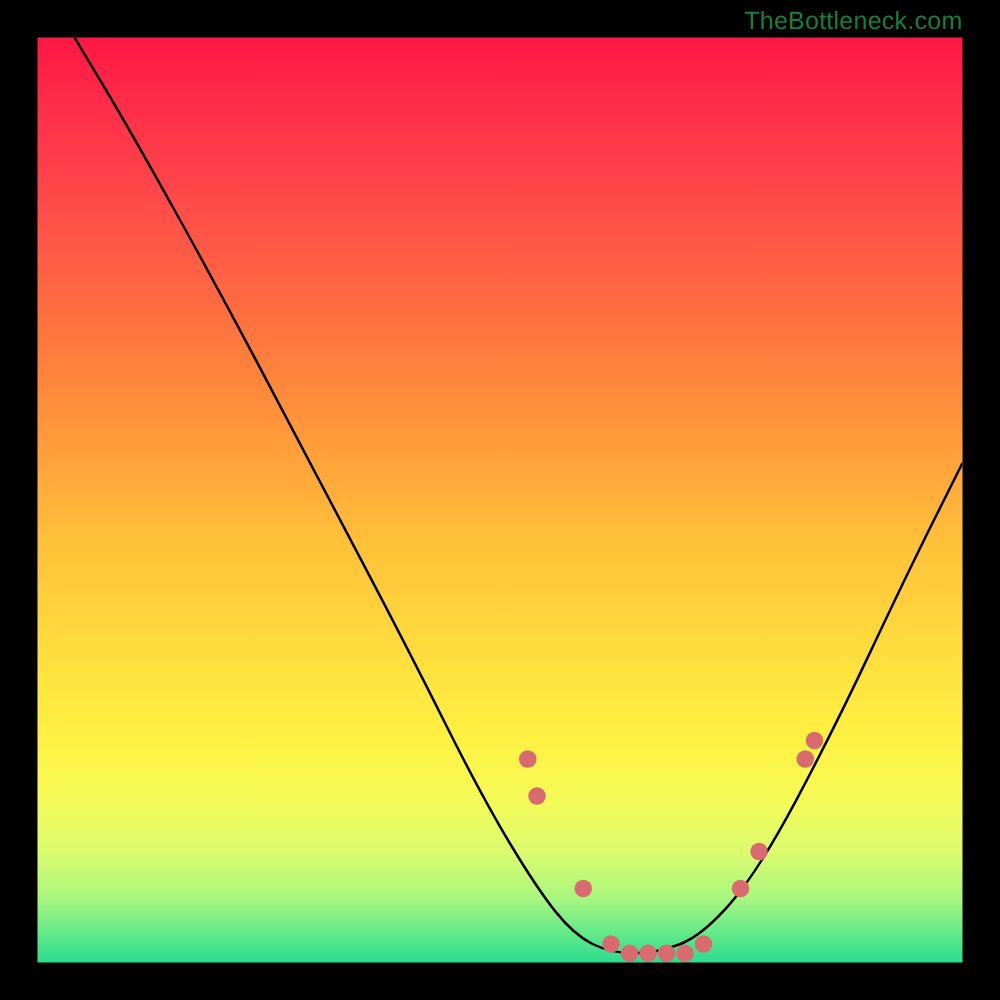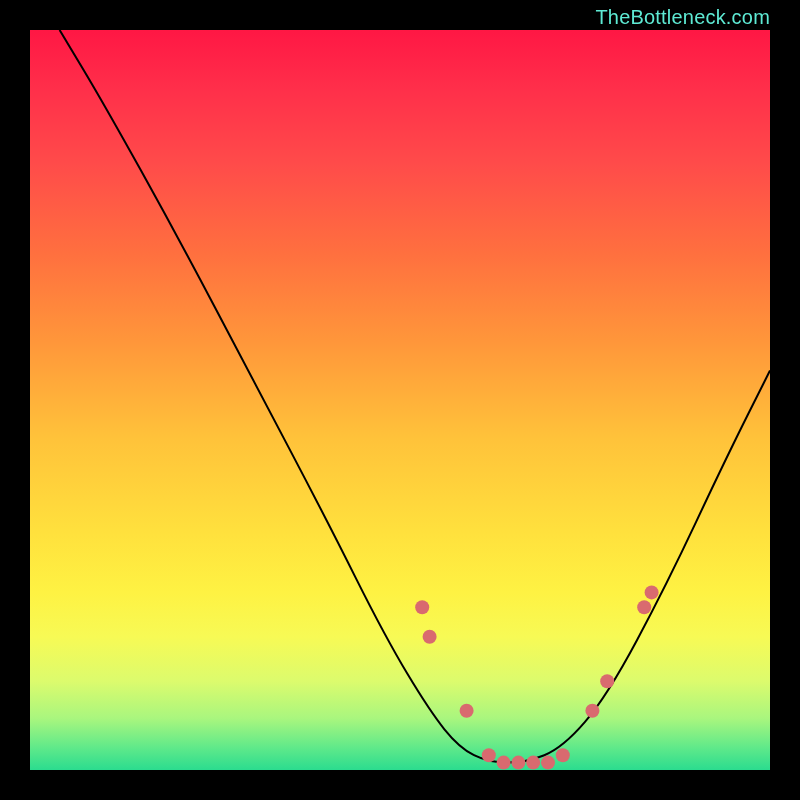--- a/index.html
+++ b/index.html
@@ -30,21 +30,21 @@
       #dcfb6d 88%,
       #a9f67e 93%,
       #5fe98a 97%,
       #2bdc8f 100%
     );
   }
   .watermark {
     position: absolute;
     top: 6px;
     right: 30px;
-    color: #5eead4;
+    color: #15803d;
     font-size: 20px;
     letter-spacing: 0.2px;
     font-weight: 500;
   }
   svg.plot {
     position: absolute;
     left: 0;
     top: 0;
   }
   .curve {

